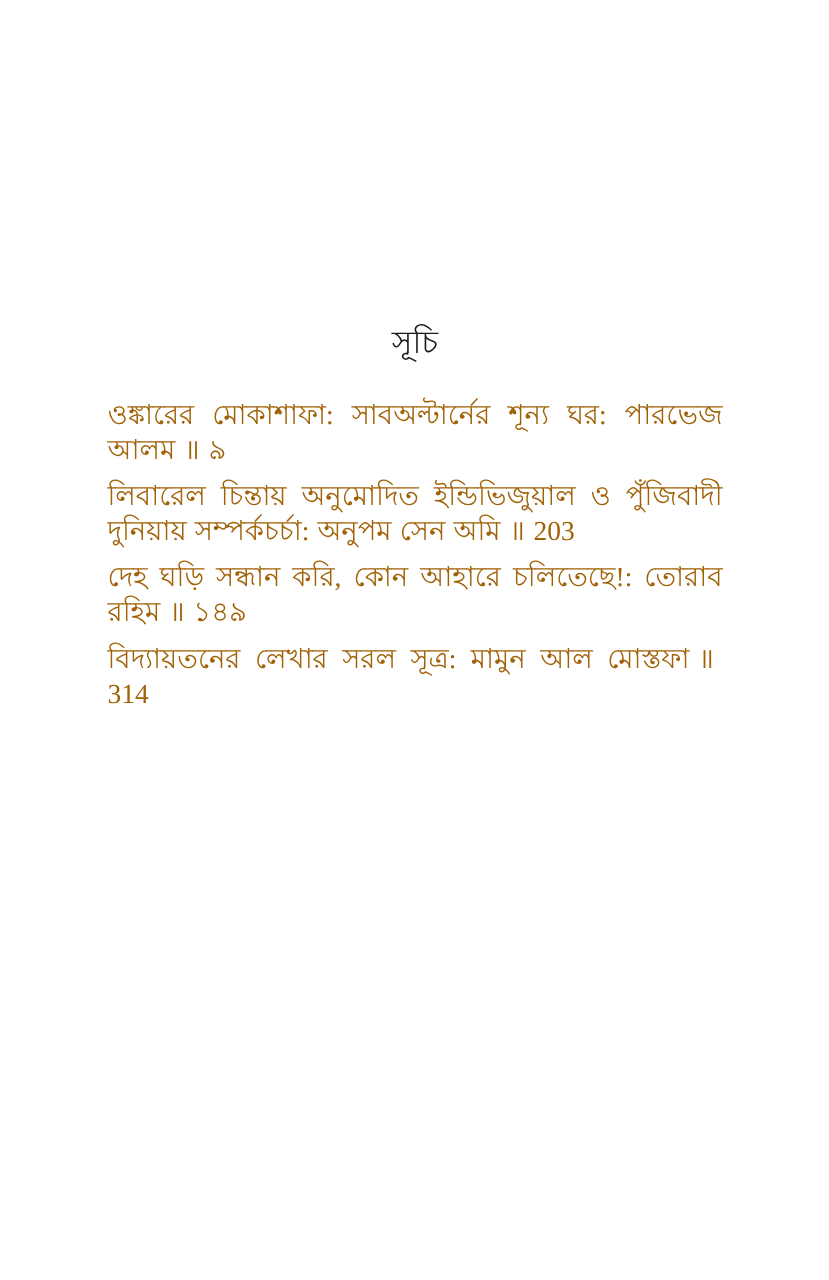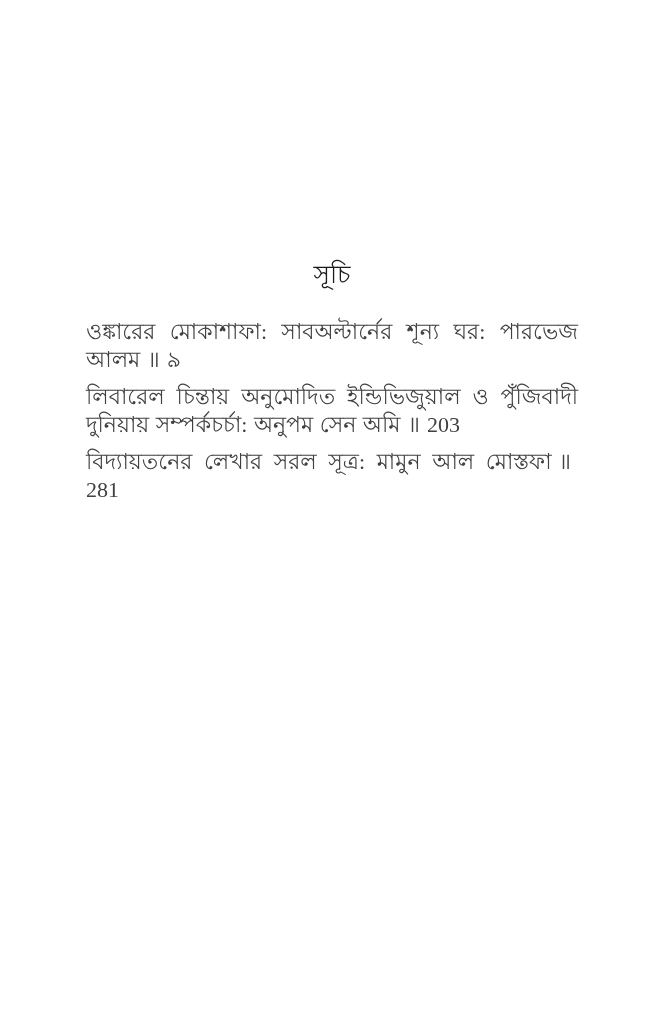--- a/index.html
+++ b/index.html
@@ -33,35 +33,36 @@
   }
   .entries {
     width: 100%;
   }
   .entry {
     font-size: 22px;
     line-height: 28px;
     margin: 0 0 9px 0;
     text-align: justify;
     text-align-last: left;
-    color: #404040;
+    color: #a16207;
     word-spacing: 1px;
   }
   .entry .sep {
     margin: 0 7px;
   }
   .entry .pg {
     white-space: nowrap;
   }
 </style>
 </head>
 <body>
 
 <div class="page">
   <div class="content">
     <h1 class="title">সূচি</h1>
     <div class="entries">
       <p class="entry"><span class="t">ওঙ্কারের মোকাশাফা: সাবঅল্টার্নের শূন্য ঘর: পারভেজ আলম</span><span class="sep">॥</span><span class="pg">৯</span></p>
       <p class="entry"><span class="t">লিবারেল চিন্তায় অনুমোদিত ইন্ডিভিজুয়াল ও পুঁজিবাদী দুনিয়ায় সম্পর্কচর্চা: অনুপম সেন অমি</span><span class="sep">॥</span><span class="pg">203</span></p>
-      <p class="entry"><span class="t">বিদ্যায়তনের লেখার সরল সূত্র: মামুন আল মোস্তফা</span><span class="sep">॥</span><span class="pg">281</span></p>
+      <p class="entry"><span class="t">দেহ ঘড়ি সন্ধান করি, কোন আহারে চলিতেছে!: তোরাব রহিম</span><span class="sep">॥</span><span class="pg">১৪৯</span></p>
+      <p class="entry"><span class="t">বিদ্যায়তনের লেখার সরল সূত্র: মামুন আল মোস্তফা</span><span class="sep">॥</span><span class="pg">314</span></p>
     </div>
   </div>
 </div>
 
 </body></html>

